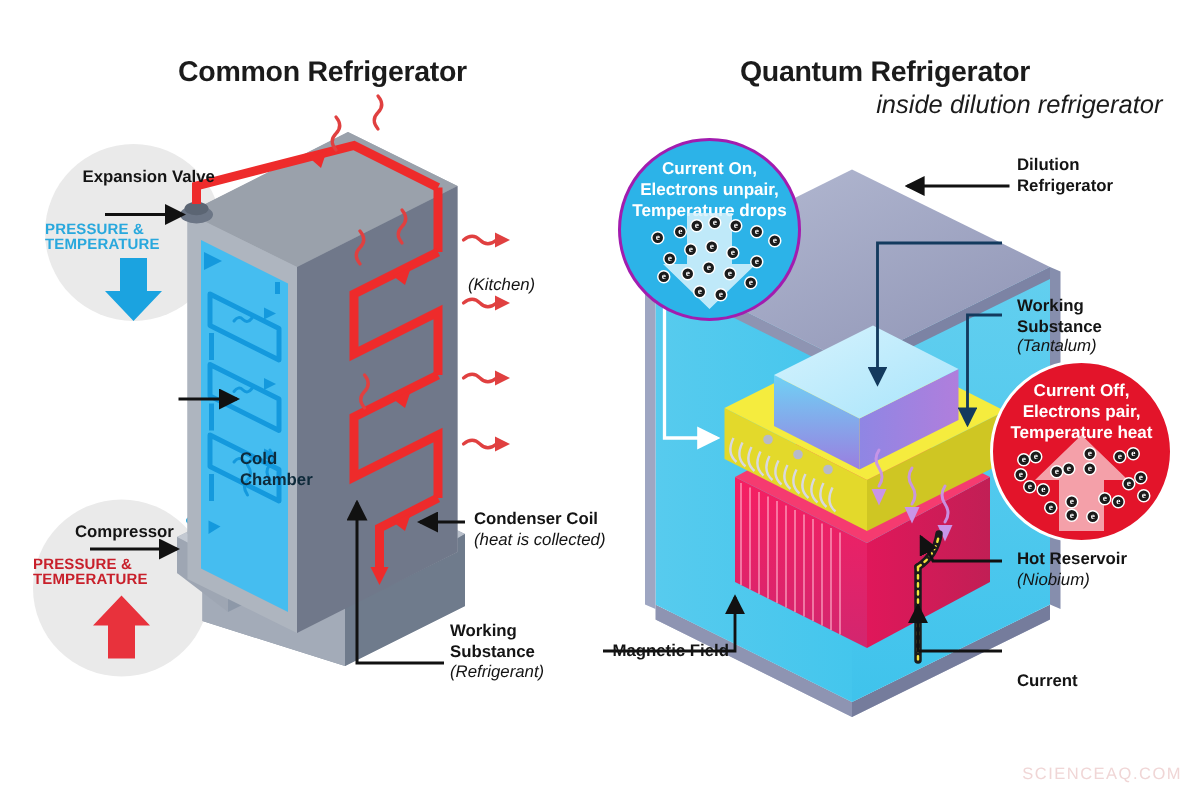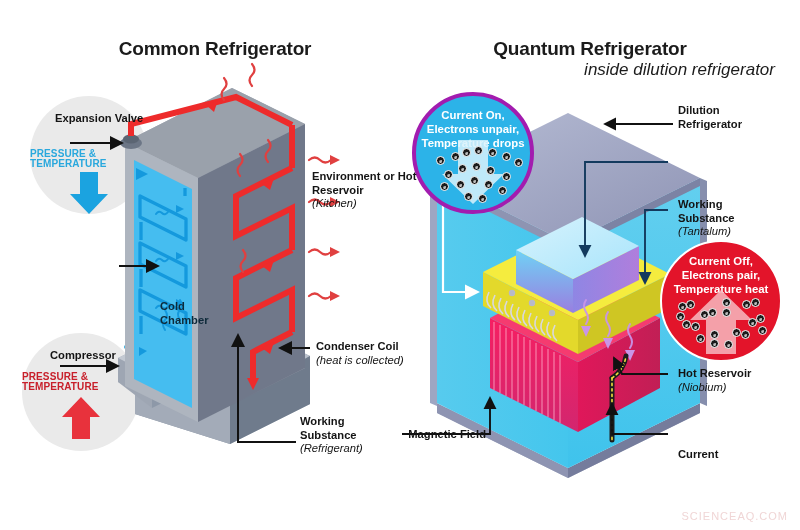--- a/index.html
+++ b/index.html
@@ -51,21 +51,21 @@
   }
   .callout .ctxt {
     position: absolute; left: 0; right: 0;
     text-align: center;
     font-weight: bold;
     font-size: 11.4px;
     line-height: 1.24;
     color: #ffffff;
   }
   #callout-on  { left: 412px; top: 92px;  width: 122px; height: 122px;
-                 background: #2cb3e8; border: 4px solid #a21caf; }
+                 background: #2cb3e8; border: 2px solid #a21caf; }
   #callout-on .ctxt { top: 12px; }
   #callout-off { left: 660px; top: 240px; width: 122px; height: 122px;
                  background: #e3142a; border: 2px solid #ffffff; }
   #callout-off .ctxt { top: 12px; }
 
   .bigarrow-inner {
     position: absolute; left: 50%; bottom: 4px;
     transform: translateX(-50%);
     width: 70px; height: 66px;
   }
@@ -443,21 +443,21 @@
     <div class="electron" style="left:34px; top:92px">e</div>
     <div class="electron" style="left:96px; top:84px">e</div>
     <div class="electron" style="left:14px; top:70px">e</div>
   </div>
 
   <div class="lbl" id="lbl-expansion" style="left:55px; top:112px; width:90px">
     <span>Expansion Valve</span>
   </div>
 
   <div class="lbl" style="left:312px; top:170px; width:110px">
-    <span>Environment or Hot Reservoir</span><br>
+    <br>
     <span class="sub">(Kitchen)</span>
   </div>
 
 
   <div class="lbl" style="left:160px; top:300px; width:62px; color:#0e2a3a">
     <span>Cold Chamber</span>
   </div>
 
   <div class="lbl" style="left:316px; top:340px; width:100px">
     <span>Condenser Coil</span>

